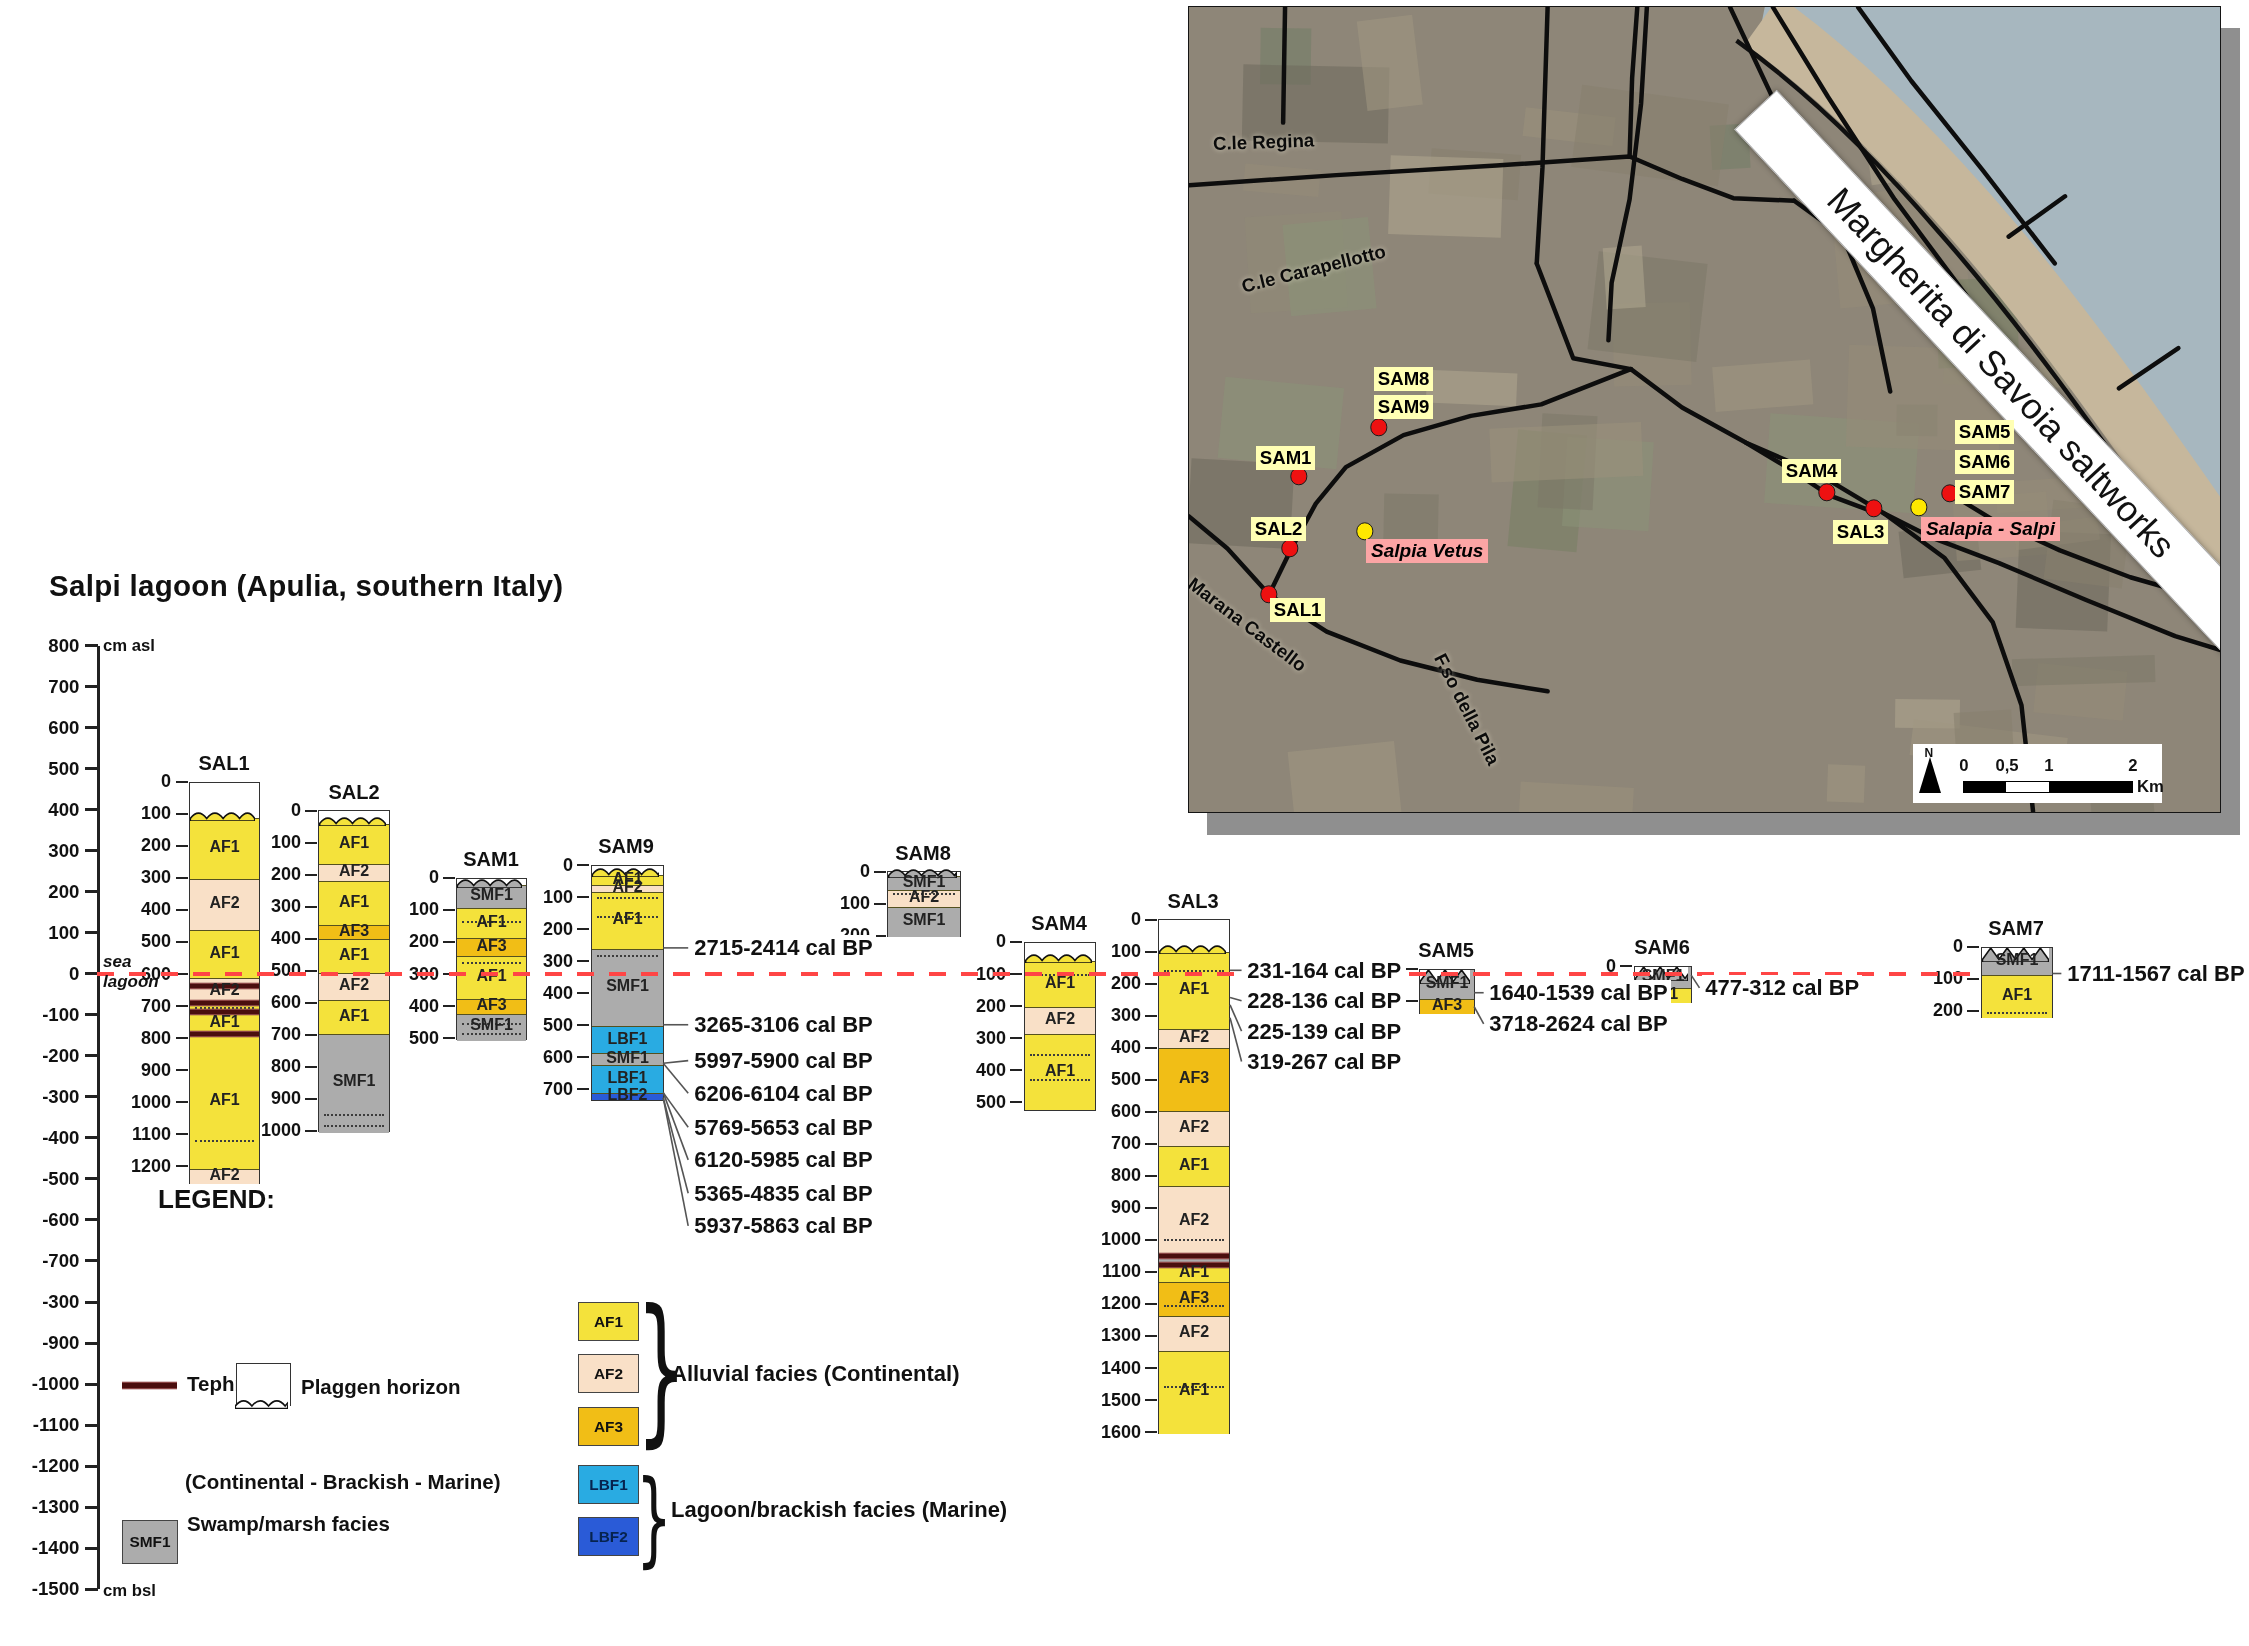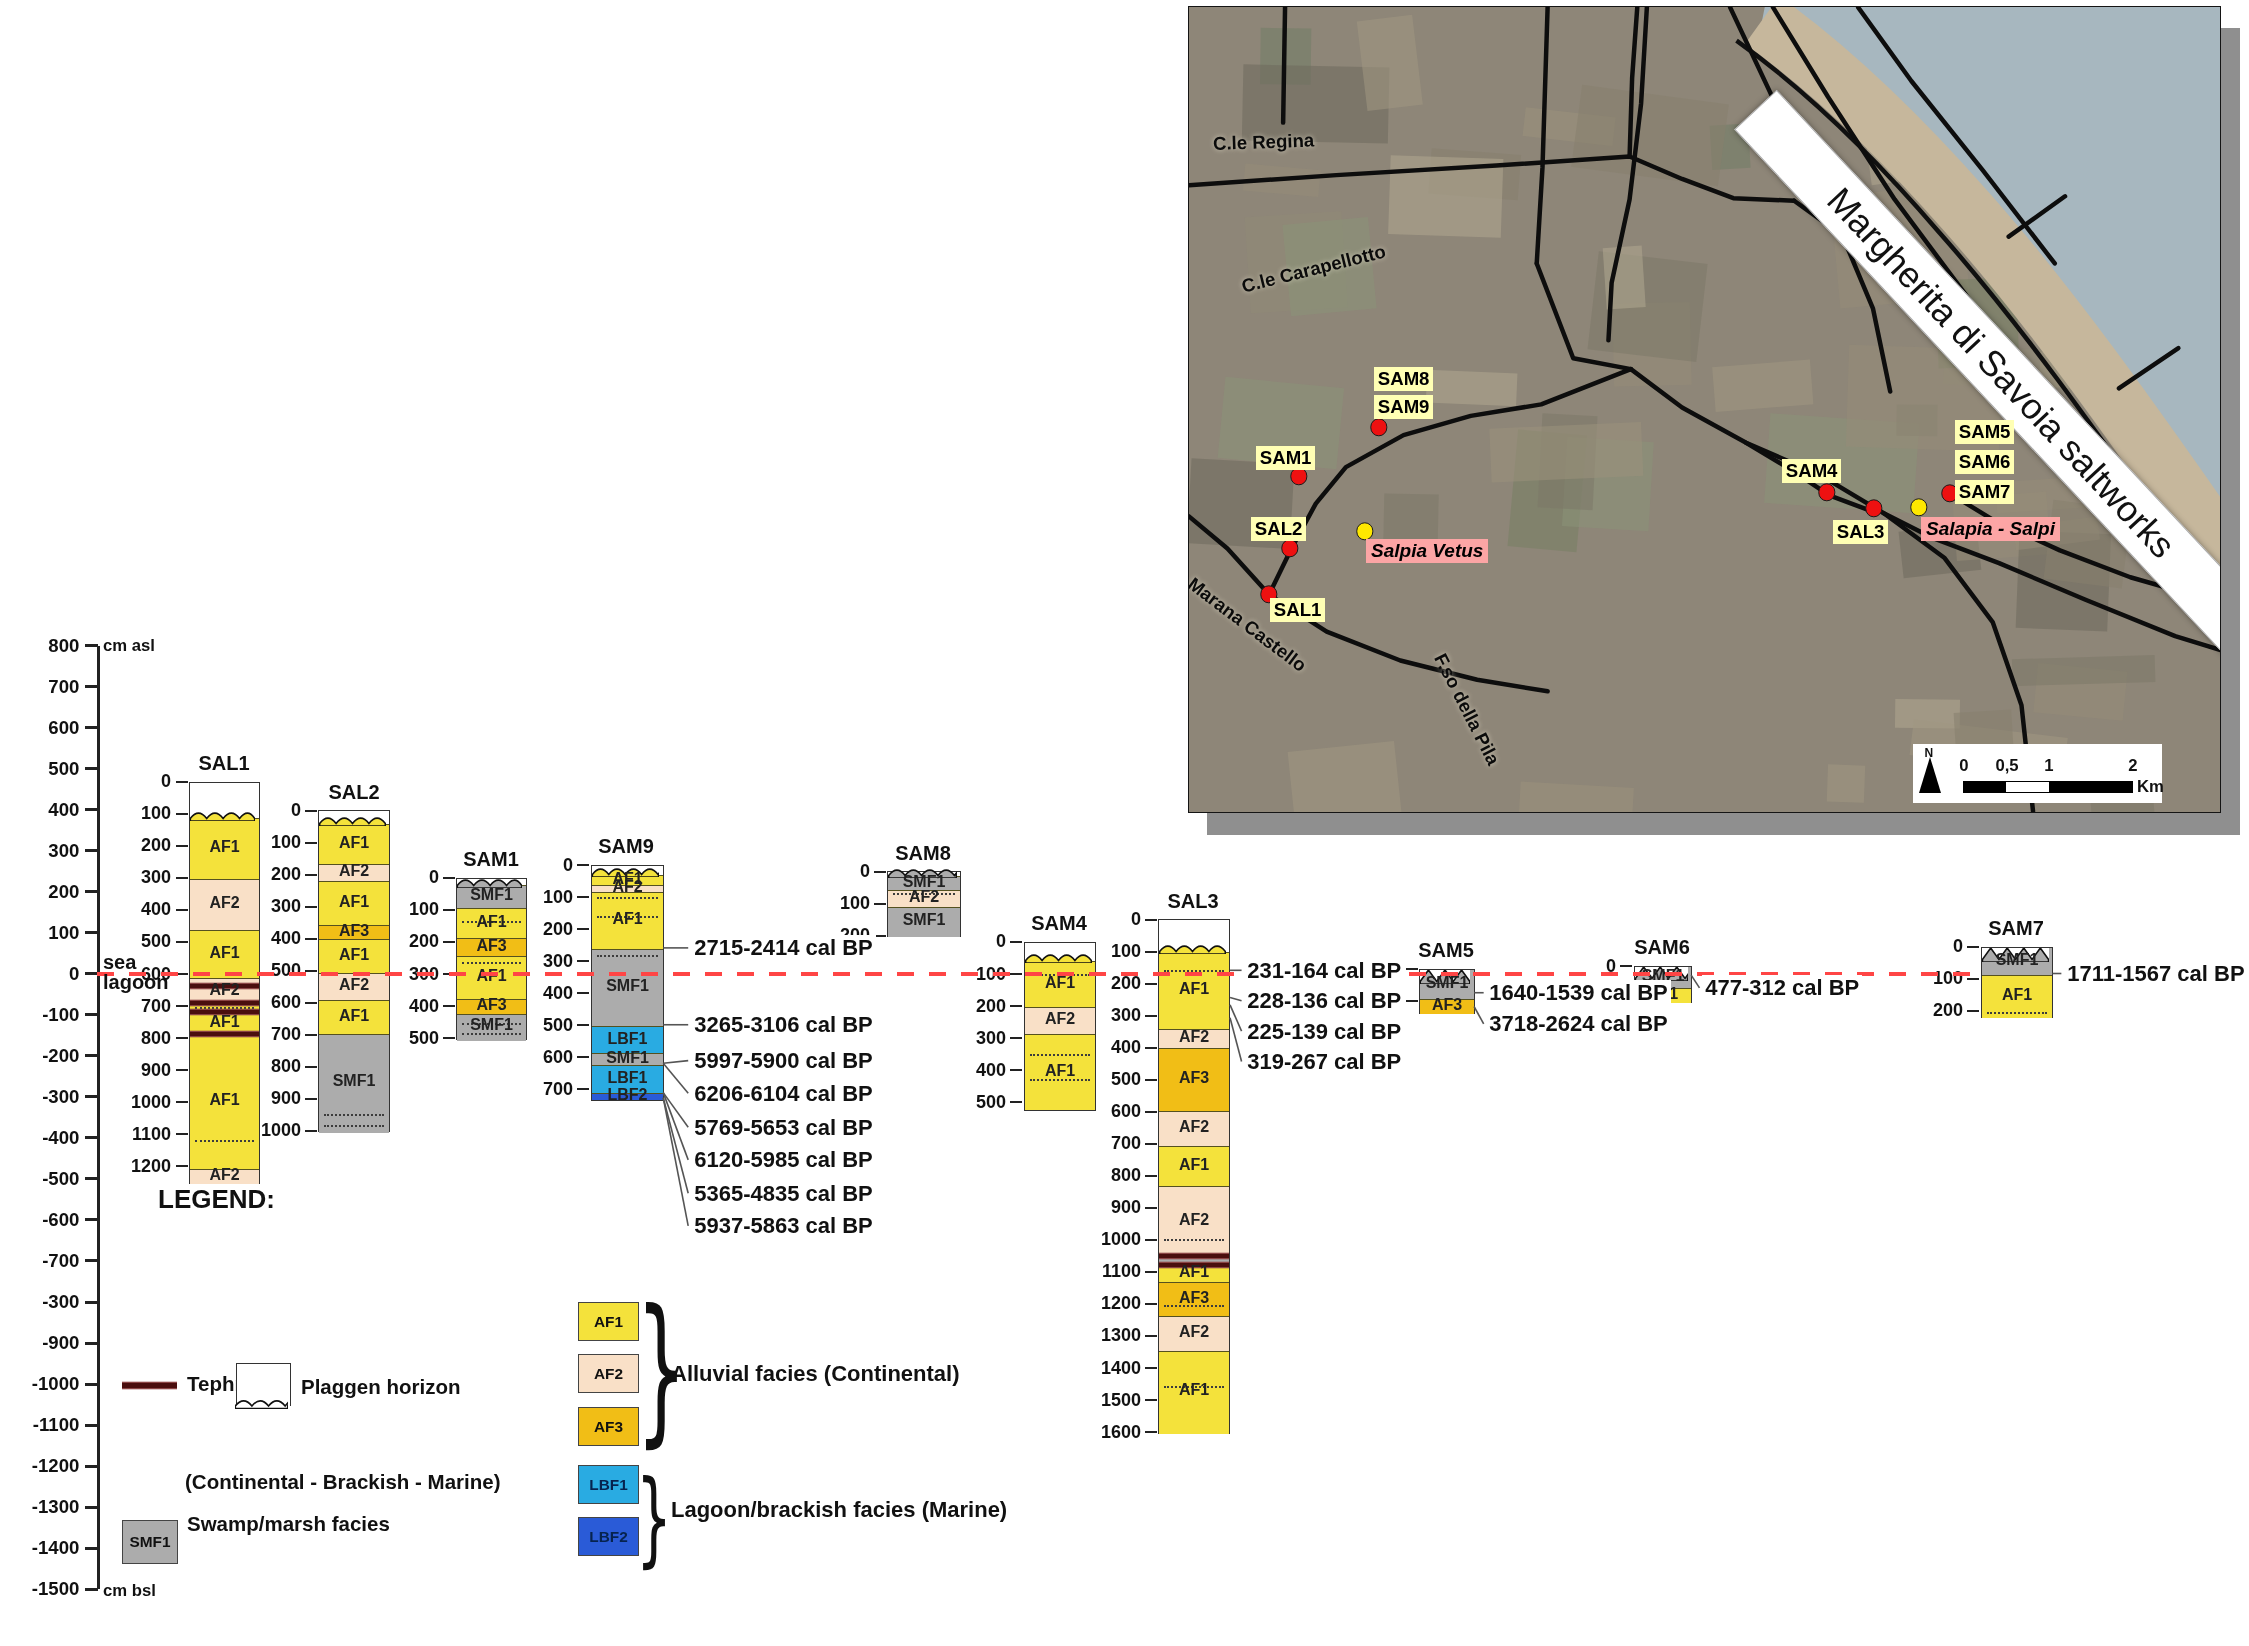--- a/index.html
+++ b/index.html
@@ -4,21 +4,21 @@
 <style>
   html,body{margin:0;padding:0;background:#fff;}
   #figure{position:relative;width:2250px;height:1646px;background:#fff;overflow:hidden;
           font-family:"Liberation Sans","DejaVu Sans",sans-serif;color:#111;}
   .abs{position:absolute;}
   .title{font-size:29.5px;font-weight:bold;letter-spacing:0.3px;}
   .axis-line{background:#222;width:2.6px;}
   .tick{background:#222;height:2.6px;}
   .tick-label{font-size:18.6px;font-weight:600;text-align:right;}
   .unit-label{font-size:16.7px;font-weight:bold;}
-  .sea-text{font-size:20px;font-weight:bold;line-height:20px;z-index:35;}
+  .sea-text{font-size:17px;font-weight:bold;line-height:20px;z-index:35;font-style:italic;}
   .sea-line{height:3.8px;z-index:30;}
   .col{border:1.9px solid #333;z-index:10;background:#fff;}
   .seg{position:absolute;left:0;right:0;}
   .seg-border{border-top:1.9px solid #55511f;}
   .facies-label{position:absolute;left:0;right:0;text-align:center;font-size:16px;font-weight:bold;color:#222;z-index:14;}
   .col-header{font-size:20px;font-weight:bold;text-align:center;z-index:12;}
   .col-tick{background:#222;height:1.9px;width:11.5px;z-index:12;}
   .col-tick-label{font-size:18px;font-weight:600;text-align:right;z-index:12;}
   .dotted-line{border-top:2.6px dotted #3c3c3c;z-index:13;}
   .tephra-line{background:#4a0e0e;height:3.8px;z-index:13;box-shadow:0 1.3px 0 #8a4444, 0 -1.3px 0 #8a4444;}
@@ -37,20 +37,21 @@
           font-size:36px;font-weight:500;color:#111;z-index:25;box-shadow:0 0 6.4px rgba(0,0,0,0.4);}
   .scalebox{background:#fff;z-index:27;}
   .sb-num{font-size:16.7px;font-weight:bold;position:absolute;transform:translateX(-50%);}
   .sb-unit{font-size:16.7px;font-weight:bold;position:absolute;}
   svg{display:block;}
 </style>
 </head>
 <body>
 
 <div id="figure">
+  <div class="abs title" style="left:49px;top:569px;">Salpi lagoon (Apulia, southern Italy)</div>
 <div class="abs axis-line" style="left: 97px; top: 646px; height: 943px;"></div>
     <div class="abs tick" style="left: 85px; top: 644px; width: 13px;"></div>
     <div class="abs tick-label" style="left: 15.4px; top: 635px; width: 64px;">800</div>
     <div class="abs tick" style="left: 85px; top: 685px; width: 13px;"></div>
     <div class="abs tick-label" style="left: 15.4px; top: 676px; width: 64px;">700</div>
     <div class="abs tick" style="left: 85px; top: 726px; width: 13px;"></div>
     <div class="abs tick-label" style="left: 15.4px; top: 717px; width: 64px;">600</div>
     <div class="abs tick" style="left: 85px; top: 767px; width: 13px;"></div>
     <div class="abs tick-label" style="left: 15.4px; top: 758px; width: 64px;">500</div>
     <div class="abs tick" style="left: 85px; top: 808px; width: 13px;"></div>

